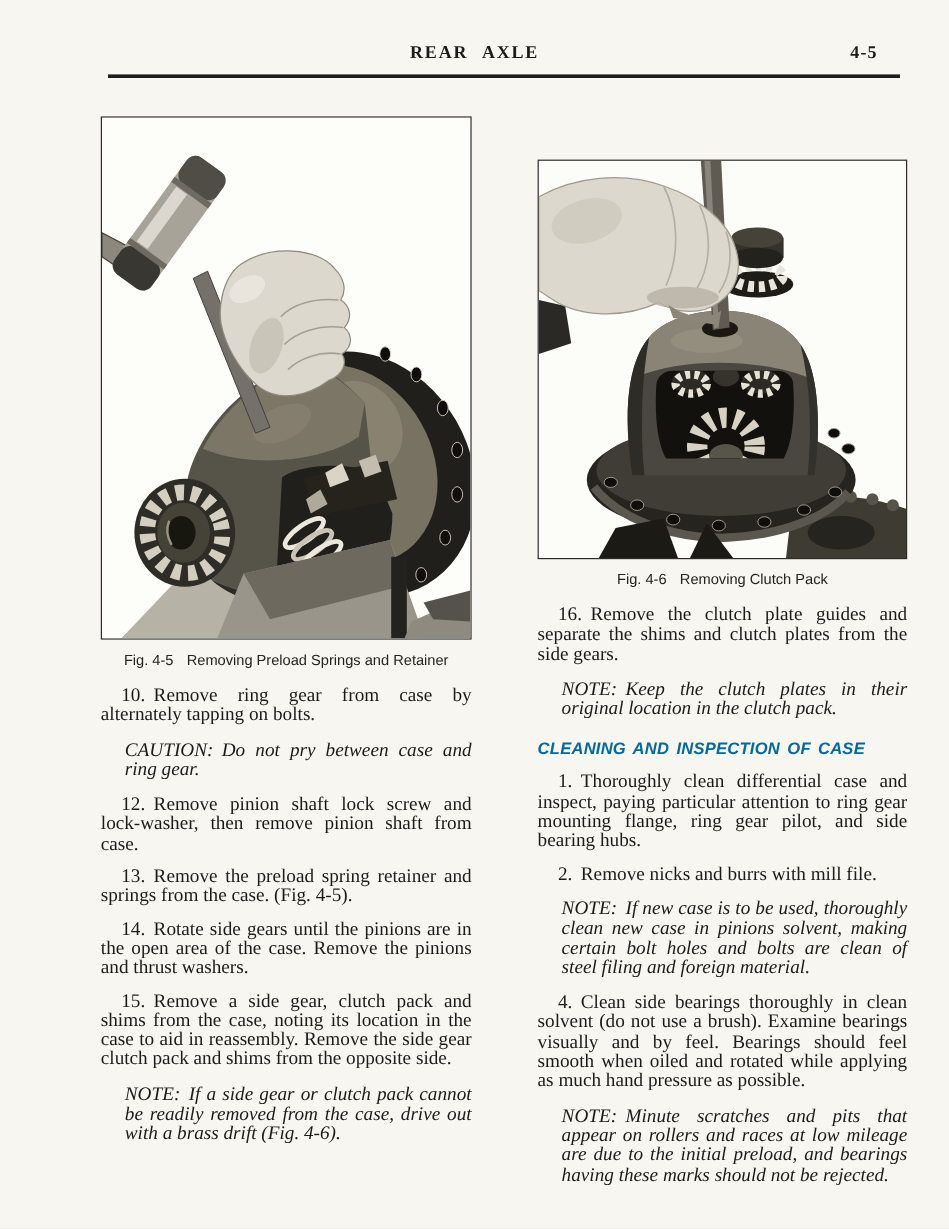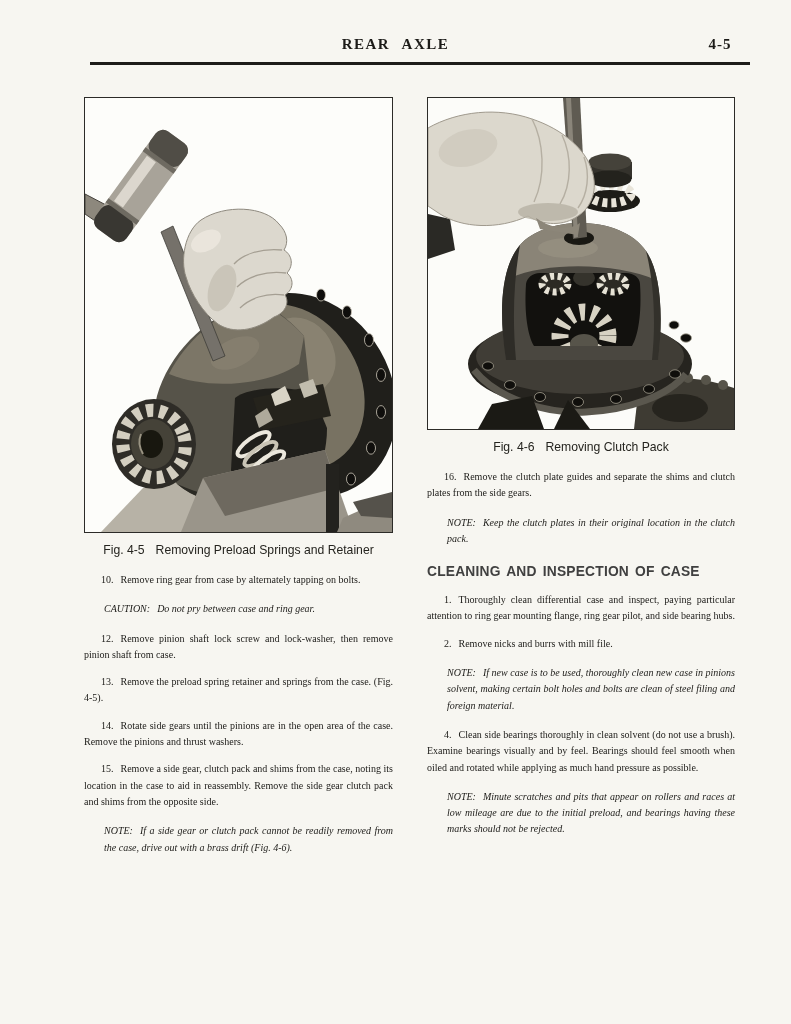--- a/index.html
+++ b/index.html
@@ -7,34 +7,34 @@
         font-family:"Liberation Serif",serif;color:#1c1b18;overflow:hidden;padding-left:32px;}
   
   .hdr-title{position:absolute;top:36px;left:0;width:791px;text-align:center;
              font-size:15px;font-weight:bold;letter-spacing:1.5px;word-spacing:7px;}
   .hdr-page{position:absolute;top:36px;left:702px;width:36px;text-align:center;
             font-size:15px;font-weight:bold;letter-spacing:1px;}
   .hdr-rule{position:absolute;top:62px;left:90px;width:660px;height:3px;background:#1d1c19;}
   
   .col{position:absolute;top:97px;}
   #col-left{left:84px;width:309px;}
-  #col-right{left:427px;width:308px;}
+  #col-right{left:448px;width:308px;margin-top:36px;}
   .photo-frame{border:1px solid #2c2b28;background:#fdfdfa;box-sizing:border-box;overflow:hidden;}
   #fig45-frame{width:309px;height:436px;}
   #fig46-frame{width:308px;height:333px;}
   .caption{margin-top:10px;text-align:center;font-family:"Liberation Sans",sans-serif;
            font-size:12.2px;color:#25241f;}
   .cap-label{margin-right:11px;}
   .textblock{margin-top:15px;}
-  .para{font-size:10px;line-height:16.3px;text-align:justify;margin:0 0 11px 0;}
+  .para{font-size:16px;line-height:16.3px;text-align:justify;margin:0 0 11px 0;}
   .step{text-indent:17px;}
   .note{margin-left:20px;font-style:italic;margin-top:13px;margin-bottom:13px;}
   .lead{margin-right:7px;}
-  .section-heading{font-family:"Liberation Sans",sans-serif;font-weight:bold;
-           font-size:13.8px;letter-spacing:0.2px;word-spacing:2px;margin:17px 0 13px 0;color:#404040;}
+  .section-heading{font-family:"Liberation Sans",sans-serif;font-style:italic;font-weight:bold;
+           font-size:13.8px;letter-spacing:0.2px;word-spacing:2px;margin:17px 0 13px 0;color:#0369a1;}
   svg{display:block;}
 </style>
 </head>
 <body>
 
 <div id="page">
 
   <div class="hdr-title">REAR AXLE</div>
   <div class="hdr-page">4-5</div>
   <div class="hdr-rule"></div>

